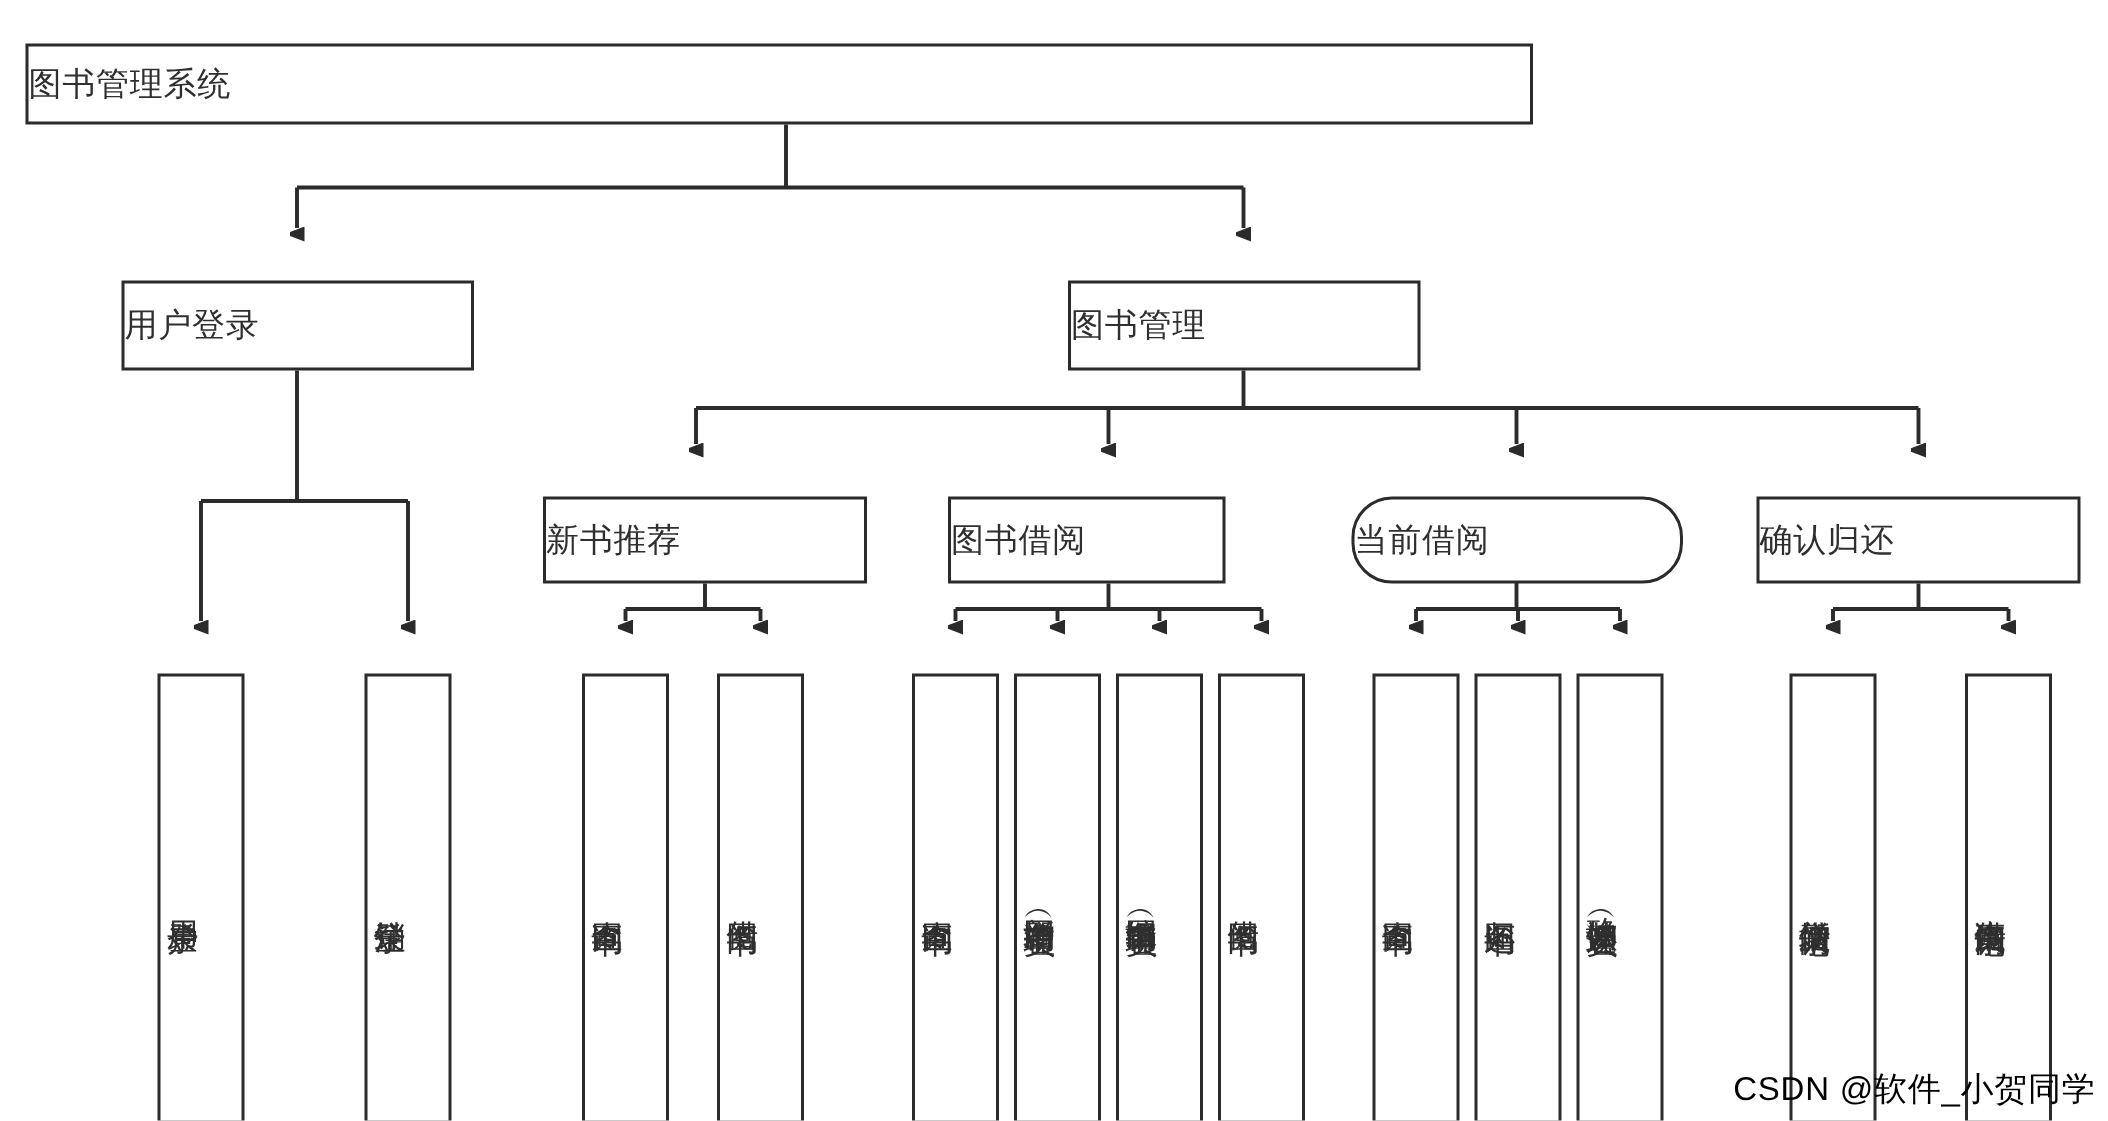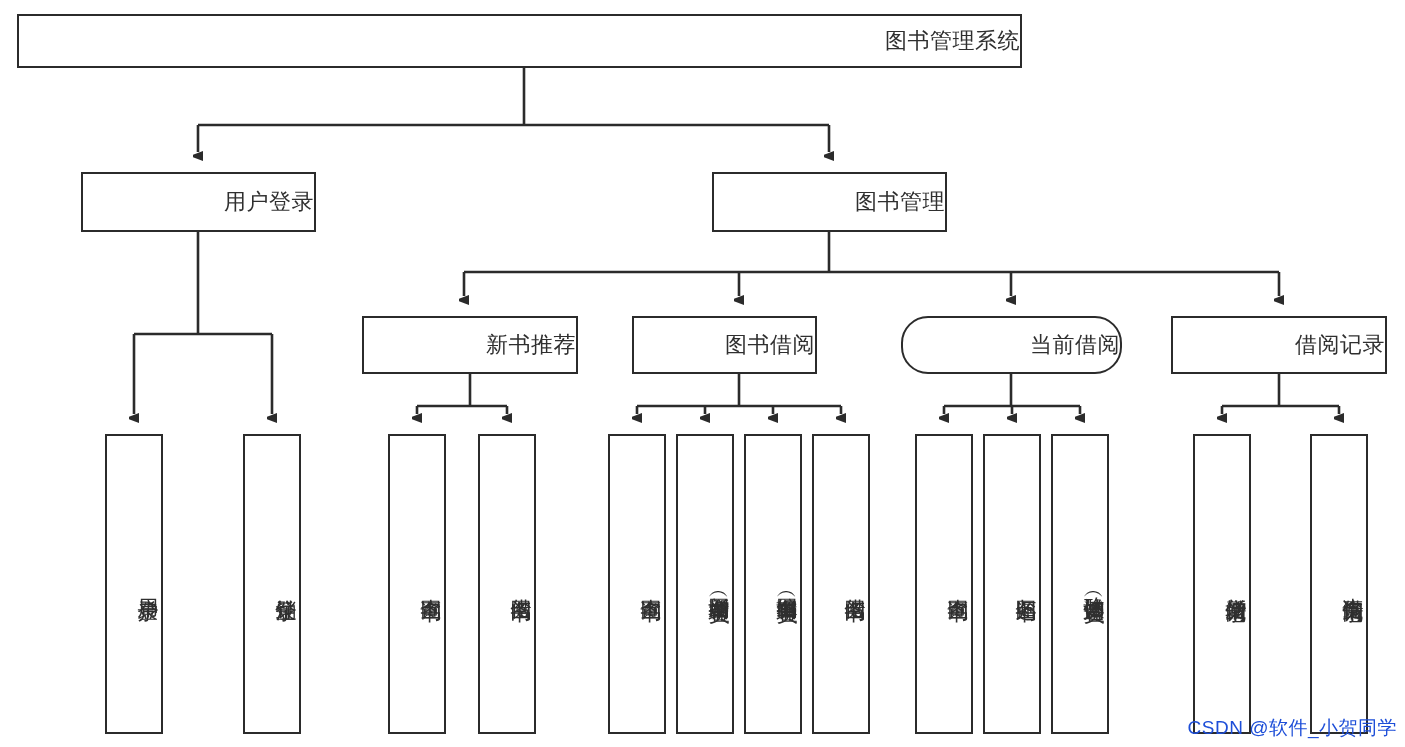--- a/index.html
+++ b/index.html
@@ -24,22 +24,23 @@
     left: 0;
     top: 0;
   }
   .node-box {
     position: absolute;
     box-sizing: border-box;
     background: #ffffff;
     border: 2px solid #2b2b2b;
     display: flex;
     align-items: center;
-    justify-content: flex-end;
+    justify-content: flex-start;
     overflow: hidden;
+    margin-top: 15px;
   }
   .node-label-h {
     font-size: 22px;
     color: #2f2f2f;
     line-height: 1.2;
     white-space: nowrap;
     letter-spacing: 0.5px;
   }
   .node-label-v {
     font-size: 22px;
@@ -51,22 +52,22 @@
     white-space: nowrap;
     text-align: center;
   }
   .leaf-box .node-label-v {
     font-size: 21px;
   }
   #watermark {
     position: absolute;
     right: 8px;
     bottom: 6px;
-    font-size: 19px;
-    color: #1d4ed8;
+    font-size: 22px;
+    color: #000000;
     letter-spacing: 0.5px;
     white-space: nowrap;
     pointer-events: none;
   }
 </style>
 </head>
 <body>
 
 <div id="diagram-root">
 
@@ -142,21 +143,21 @@
 
   <div class="node-box" style="left:632px; top:316px; width:185px; height:58px;">
     <span class="node-label-h">图书借阅</span>
   </div>
 
   <div class="node-box" style="left:901px; top:316px; width:221px; height:58px;border-radius:27px;">
     <span class="node-label-h">当前借阅</span>
   </div>
 
   <div class="node-box" style="left:1171px; top:316px; width:216px; height:58px;">
-    <span class="node-label-h">借阅记录</span>
+    <span class="node-label-h">确认归还</span>
   </div>
 
   <div class="node-box leaf-box" style="left:105px; top:434px; width:58px; height:300px;">
     <span class="node-label-v">用户登录</span>
   </div>
 
   <div class="node-box leaf-box" style="left:243px; top:434px; width:58px; height:300px;">
     <span class="node-label-v">注销登录</span>
   </div>
 

